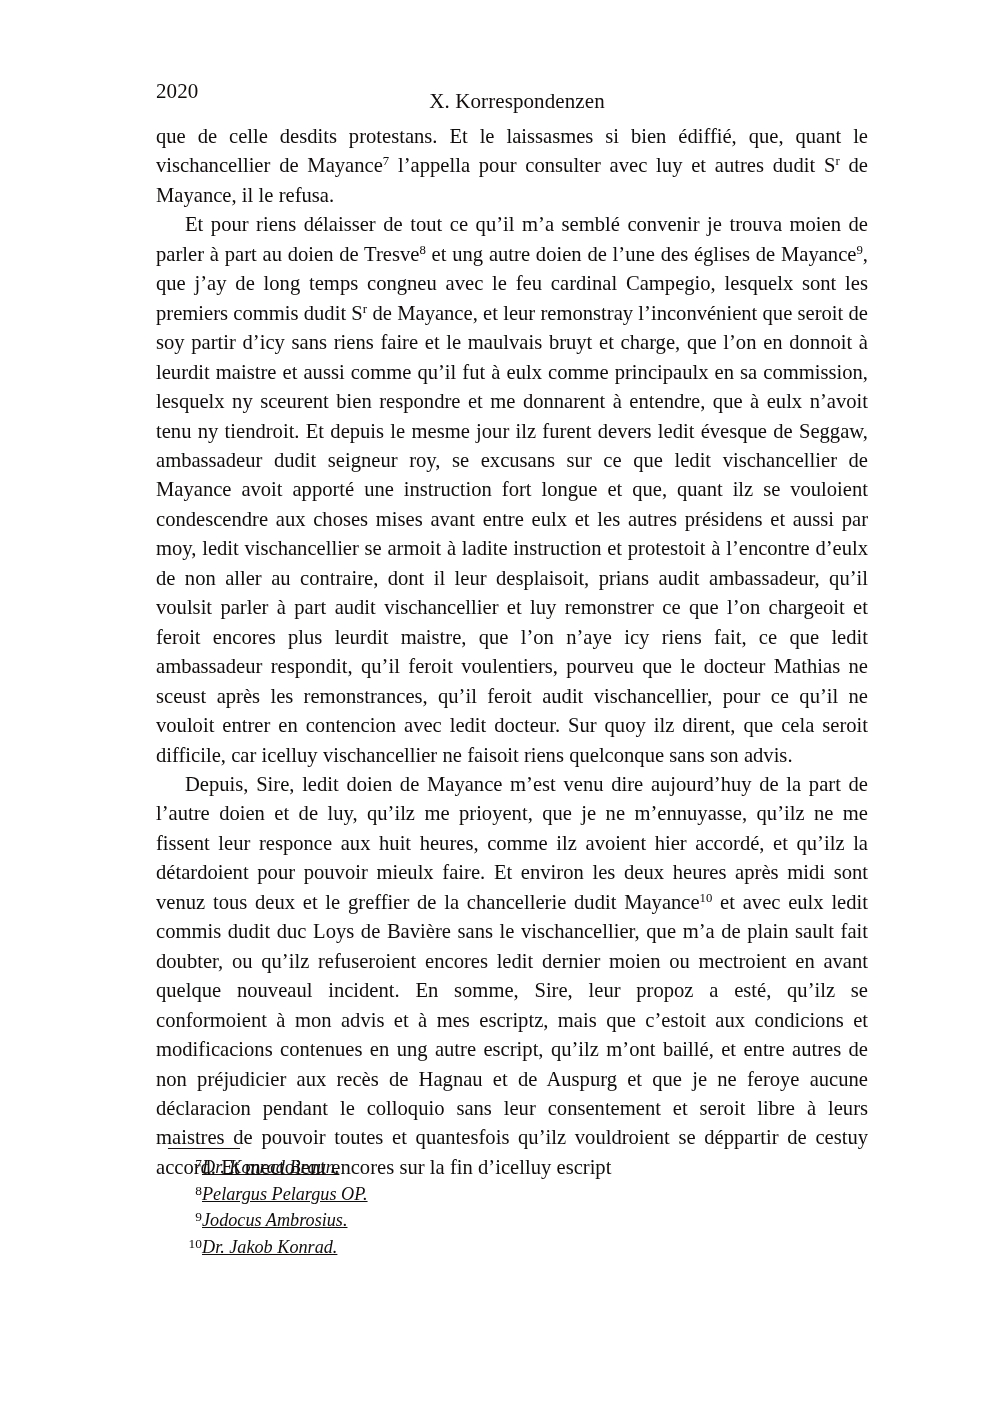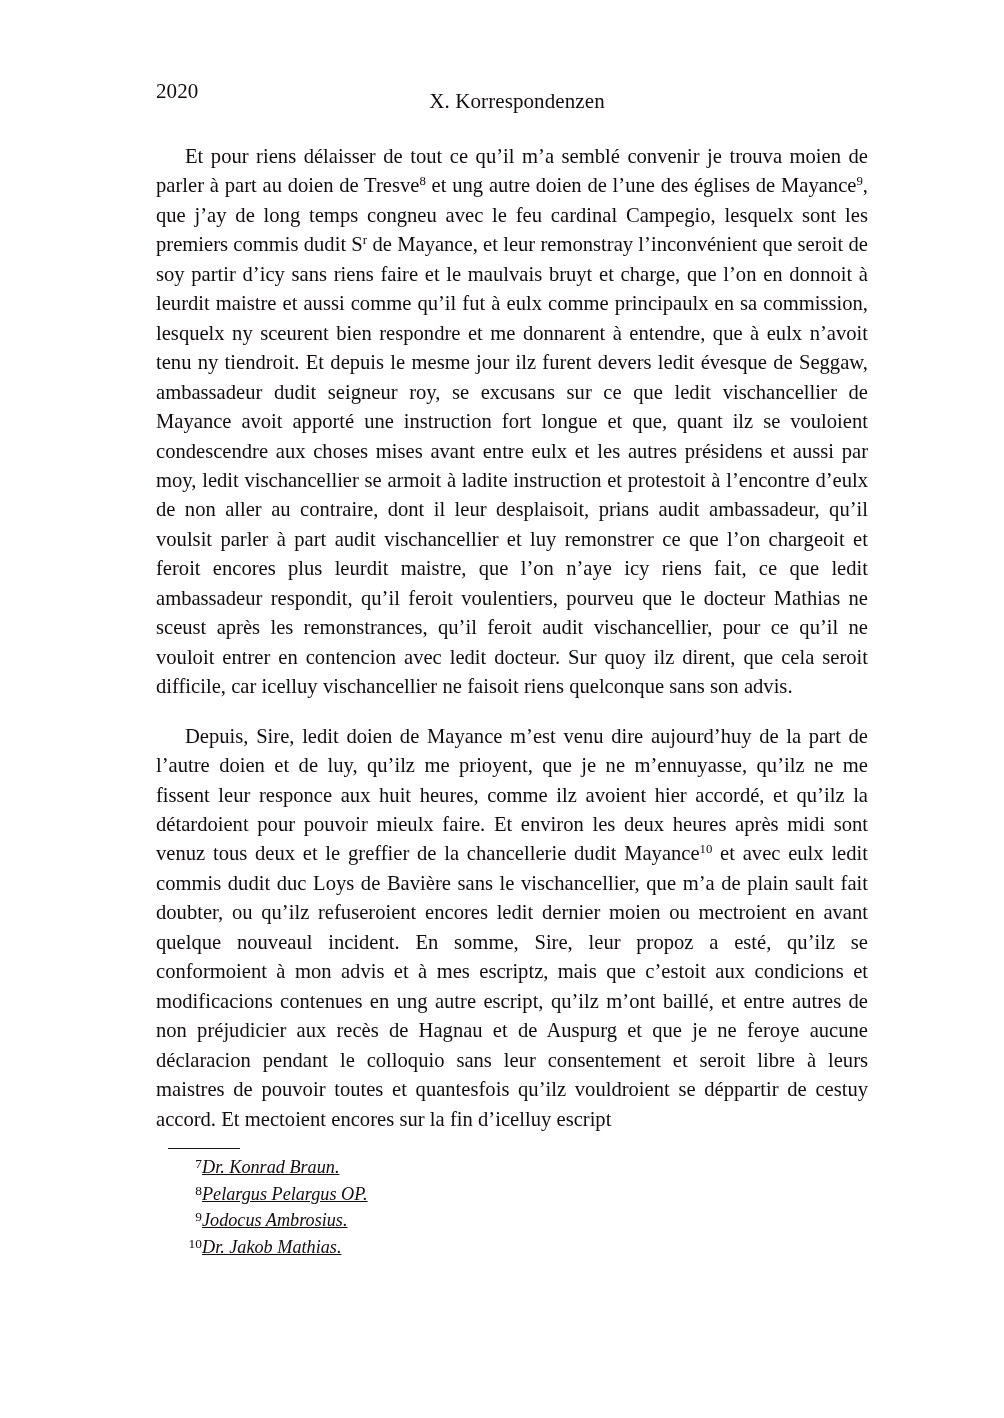--- a/index.html
+++ b/index.html
@@ -61,21 +61,20 @@
     margin: 0;
     font-size: 20.6px;
     line-height: 29.45px;
     text-align: justify;
     text-justify: inter-word;
     hyphens: none;
     word-spacing: 0.1px;
   }
   p.para.indent {
     text-indent: 29px;
-    margin-top: 20px;
   }
   sup.fn {
     font-size: 0.62em;
     line-height: 0;
     vertical-align: 0.52em;
   }
   sup.sr {
     font-size: 0.64em;
     line-height: 0;
     vertical-align: 0.52em;
@@ -126,20 +125,21 @@
 <body>
 
 <div class="page">
 
   <div class="running-head">
     <span class="folio">2020</span>
     <span class="head-title">X. Korrespondenzen</span>
   </div>
 
   <div class="body-block" id="body-block">
+      <p class="para">que de celle desdits protestans. Et le laissasmes si bien édiffié, que, quant le vischancellier de Mayance<sup class="fn">7</sup> l’appella pour consulter avec luy et autres dudit S<sup class="sr">r</sup> de Mayance, il le refusa.</p>
       <p class="para indent">Et pour riens délaisser de tout ce qu’il m’a semblé convenir je trouva moien de parler à part au doien de Tresve<sup class="fn">8</sup> et ung autre doien de l’une des églises de Mayance<sup class="fn">9</sup>, que j’ay de long temps congneu avec le feu cardinal Campegio, lesquelx sont les premiers commis dudit S<sup class="sr">r</sup> de Mayance, et leur remonstray l’inconvénient que seroit de soy partir d’icy sans riens faire et le maulvais bruyt et charge, que l’on en donnoit à leurdit maistre et aussi comme qu’il fut à eulx comme principaulx en sa commission, lesquelx ny sceurent bien respondre et me donnarent à entendre, que à eulx n’avoit tenu ny tiendroit. Et depuis le mesme jour ilz furent devers ledit évesque de Seggaw, ambassadeur dudit seigneur roy, se excusans sur ce que ledit vischancellier de Mayance avoit apporté une instruction fort longue et que, quant ilz se vouloient condescendre aux choses mises avant entre eulx et les autres présidens et aussi par moy, ledit vischancellier se armoit à ladite instruction et protestoit à l’encontre d’eulx de non aller au contraire, dont il leur desplaisoit, prians audit ambassadeur, qu’il voulsit parler à part audit vischancellier et luy remonstrer ce que l’on chargeoit et feroit encores plus leurdit maistre, que l’on n’aye icy riens fait, ce que ledit ambassadeur respondit, qu’il feroit voulentiers, pourveu que le docteur Mathias ne sceust après les remonstrances, qu’il feroit audit vischancellier, pour ce qu’il ne vouloit entrer en contencion avec ledit docteur. Sur quoy ilz dirent, que cela seroit difficile, car icelluy vischancellier ne faisoit riens quelconque sans son advis.</p>
       <p class="para indent">Depuis, Sire, ledit doien de Mayance m’est venu dire aujourd’huy de la part de l’autre doien et de luy, qu’ilz me prioyent, que je ne m’ennuyasse, qu’ilz ne me fissent leur responce aux huit heures, comme ilz avoient hier accordé, et qu’ilz la détardoient pour pouvoir mieulx faire. Et environ les deux heures après midi sont venuz tous deux et le greffier de la chancellerie dudit Mayance<sup class="fn">10</sup> et avec eulx ledit commis dudit duc Loys de Bavière sans le vischancellier, que m’a de plain sault fait doubter, ou qu’ilz refuseroient encores ledit dernier moien ou mectroient en avant quelque nouveaul incident. En somme, Sire, leur propoz a esté, qu’ilz se conformoient à mon advis et à mes escriptz, mais que c’estoit aux condicions et modificacions contenues en ung autre escript, qu’ilz m’ont baillé, et entre autres de non préjudicier aux recès de Hagnau et de Auspurg et que je ne feroye aucune déclaracion pendant le colloquio sans leur consentement et seroit libre à leurs maistres de pouvoir toutes et quantesfois qu’ilz vouldroient se déppartir de cestuy accord. Et mectoient encores sur la fin d’icelluy escript</p>
     </div>
 
   <div class="footnotes">
     <div class="fn-rule"></div>
     <ul class="fn-list" id="fn-list">
         <li class="fn-item">
           <span class="fn-num">7</span>
           <span class="fn-text">Dr. Konrad Braun.</span>
@@ -147,18 +147,18 @@
         <li class="fn-item">
           <span class="fn-num">8</span>
           <span class="fn-text">Pelargus Pelargus OP.</span>
         </li>
         <li class="fn-item">
           <span class="fn-num">9</span>
           <span class="fn-text">Jodocus Ambrosius.</span>
         </li>
         <li class="fn-item">
           <span class="fn-num">10</span>
-          <span class="fn-text">Dr. Jakob Mathias.</span>
+          <span class="fn-text">Dr. Jakob Konrad.</span>
         </li>
       </ul>
   </div>
 
 </div>
 
 </body></html>

